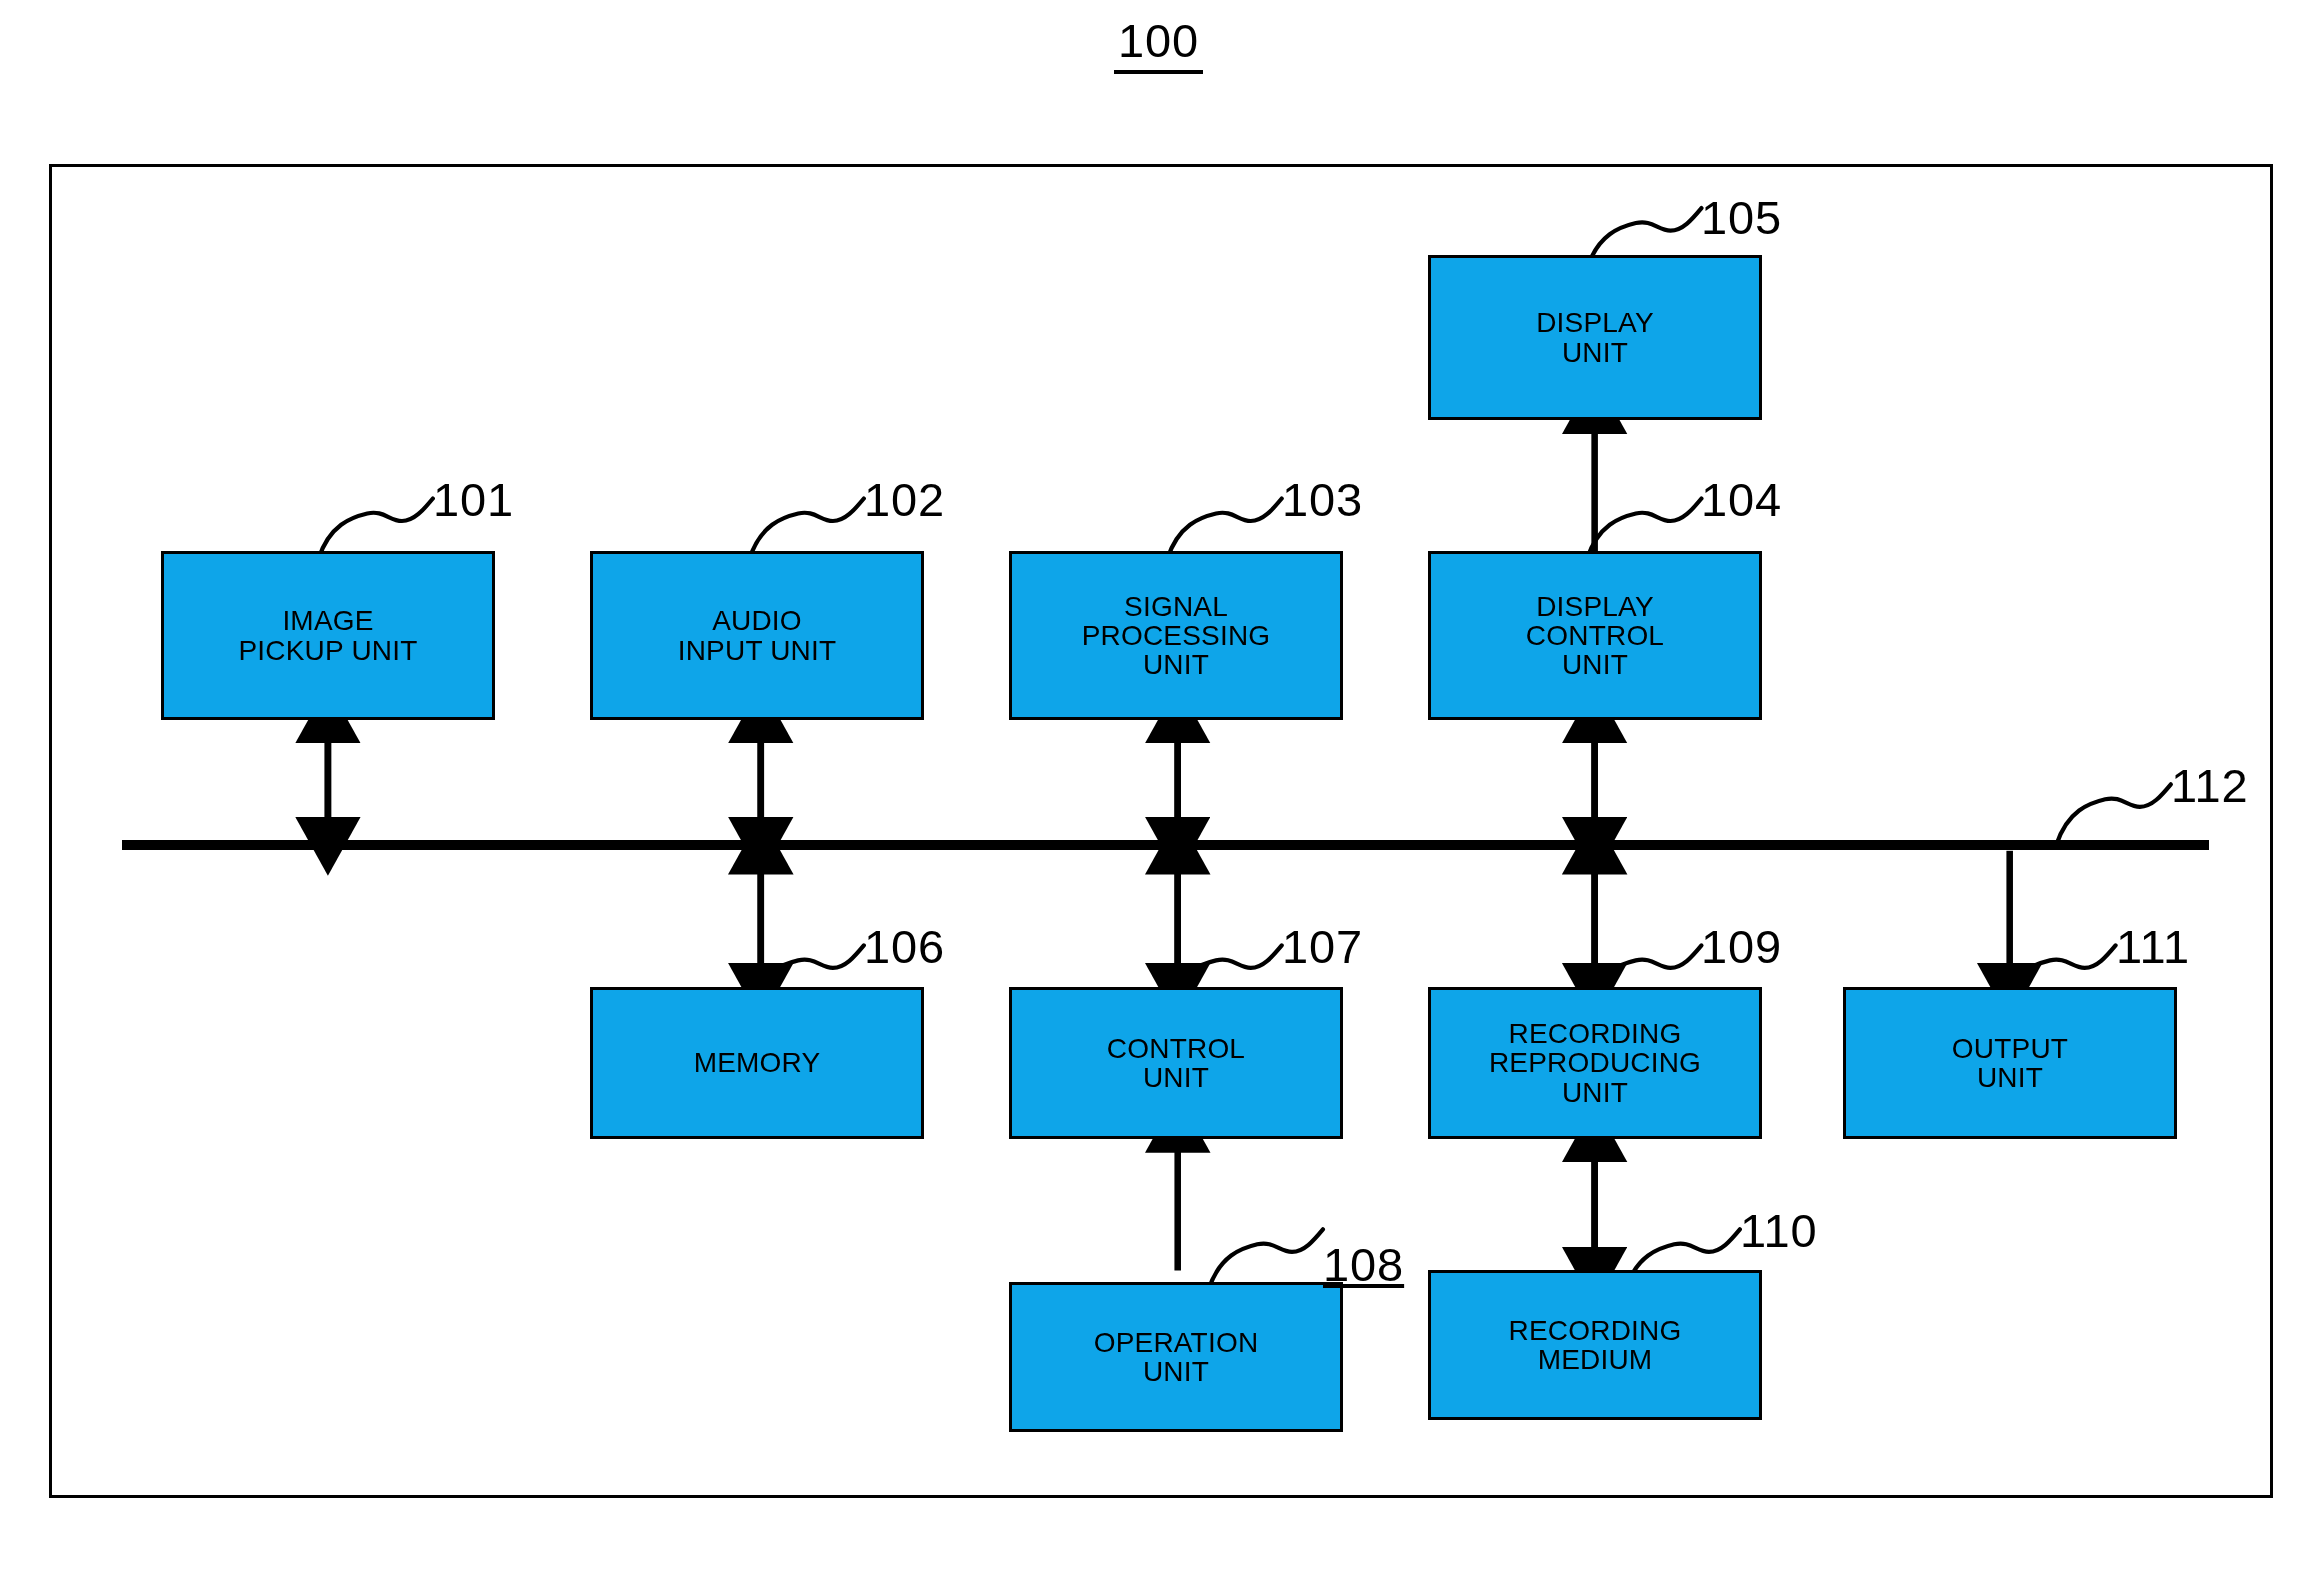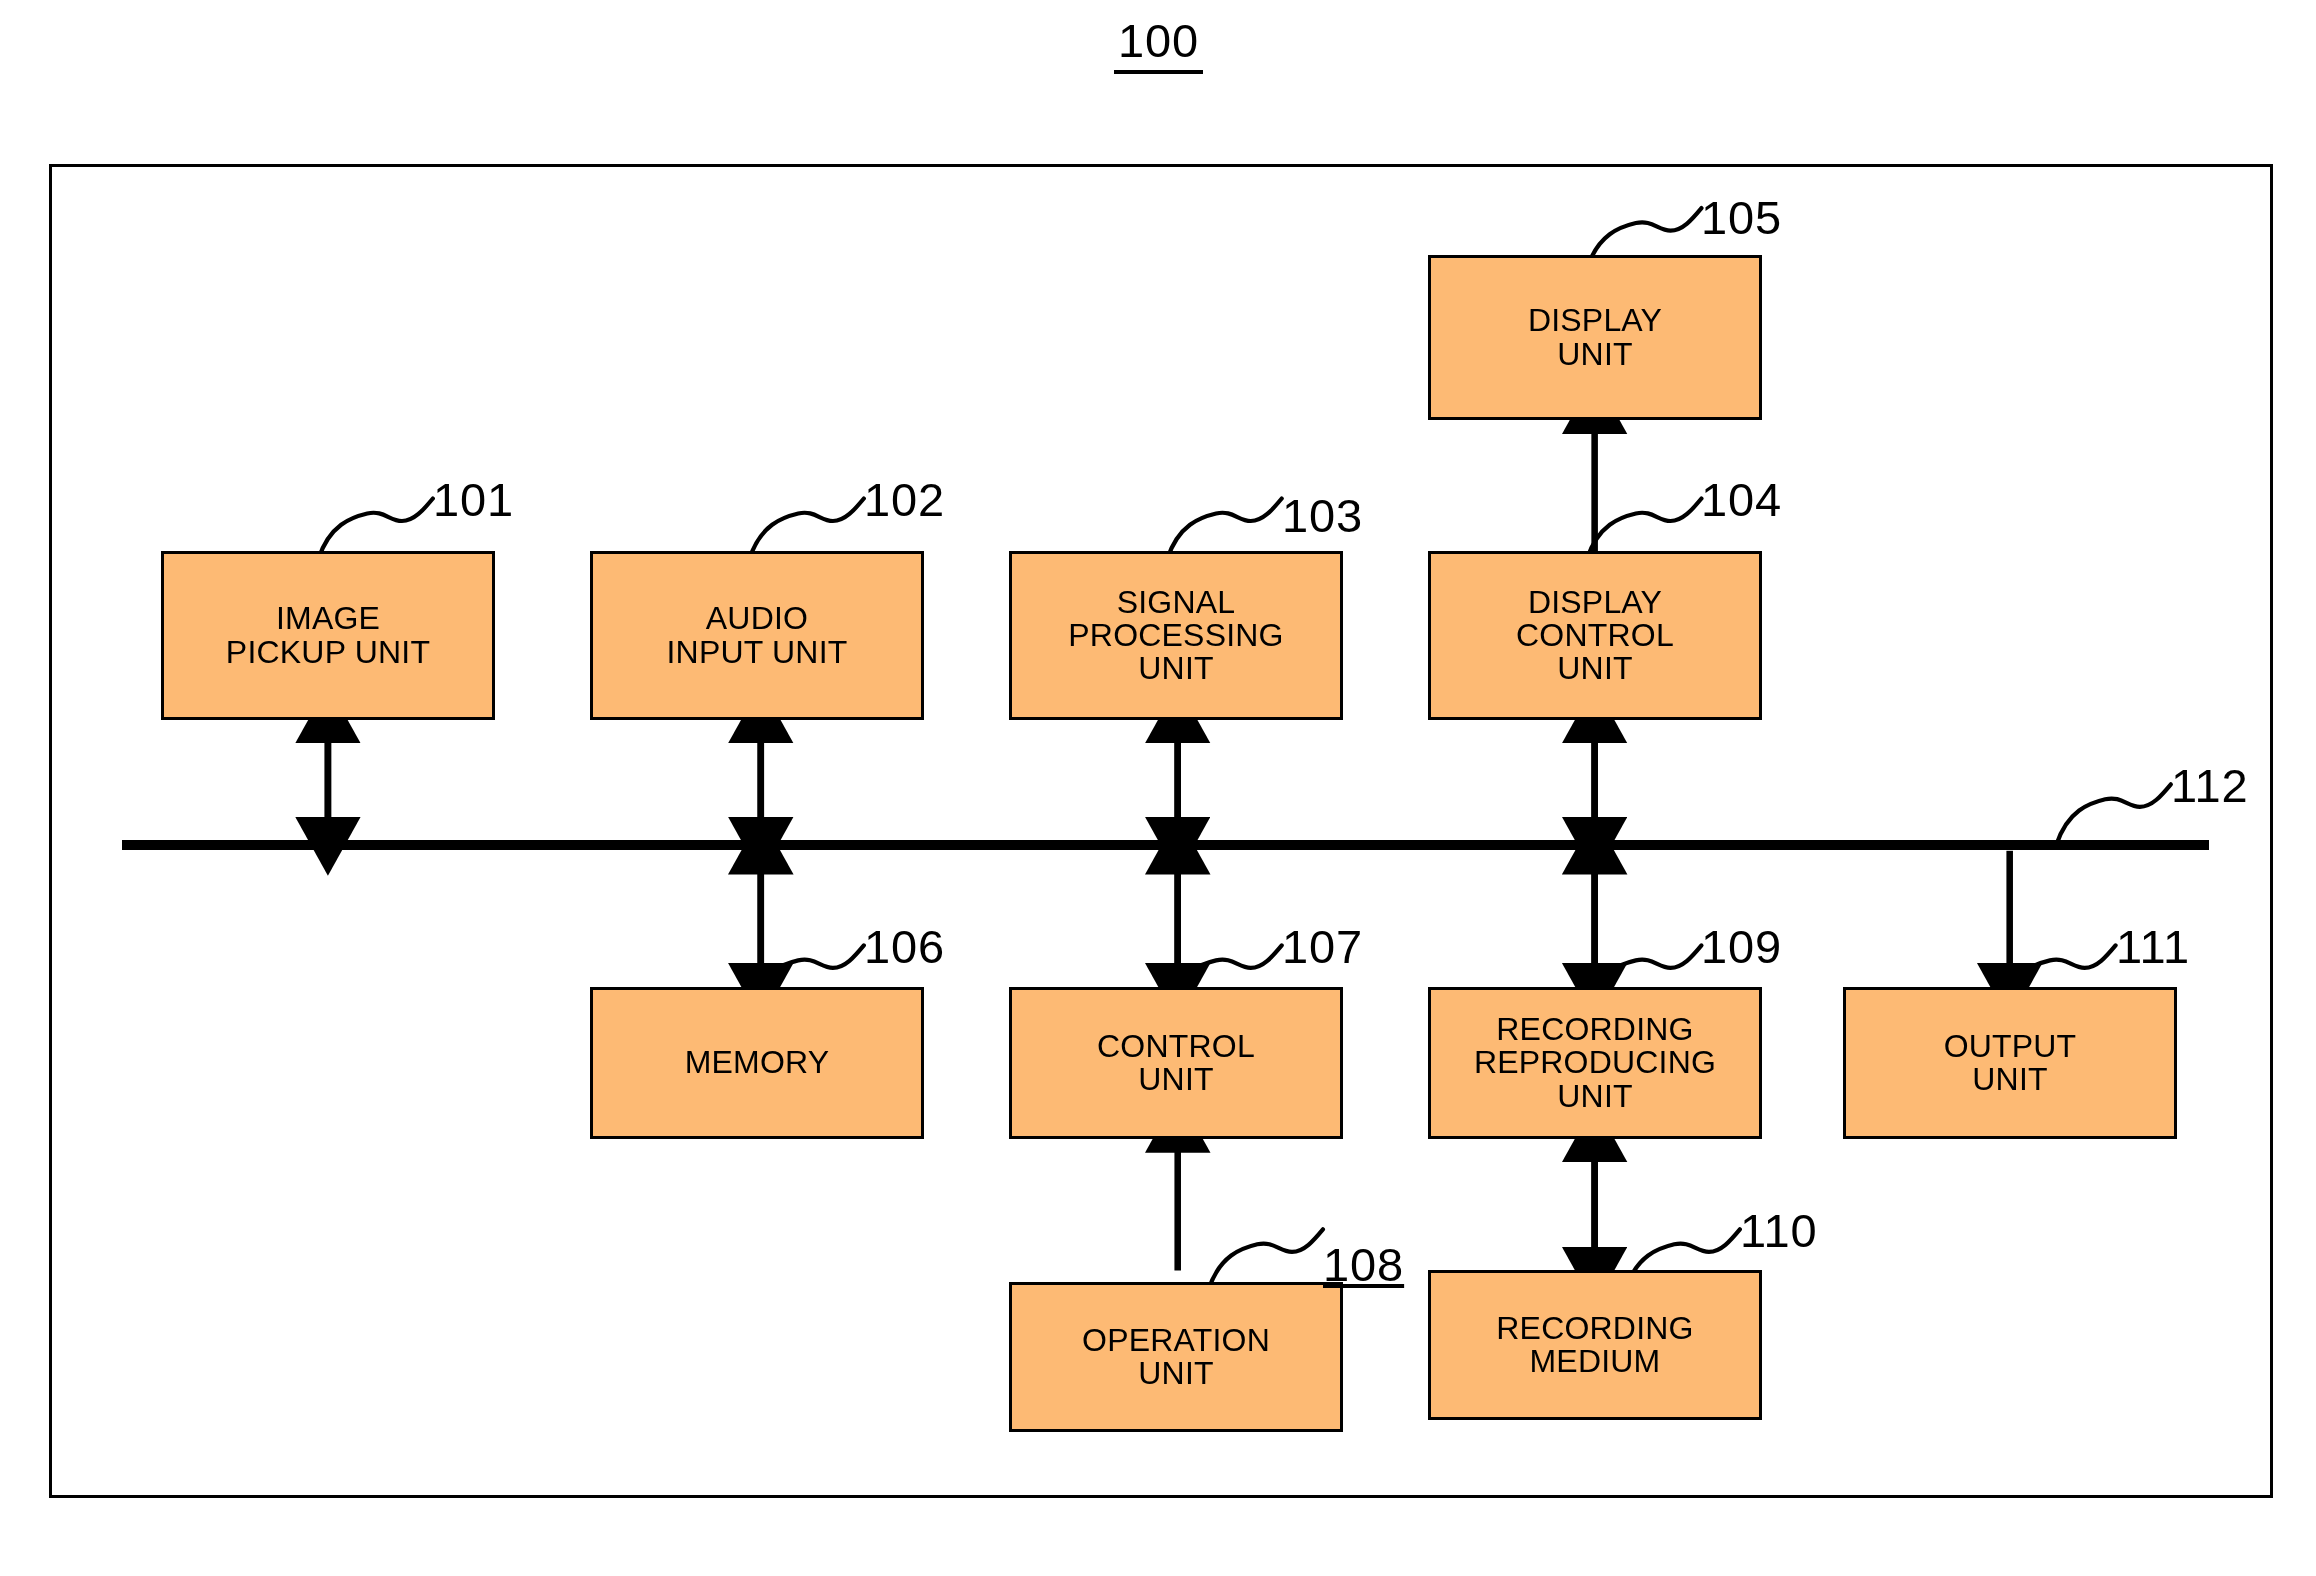--- a/index.html
+++ b/index.html
@@ -48,26 +48,26 @@
     left: 0;
     top: 0;
     width: 2317px;
     height: 1577px;
     pointer-events: none;
   }
   .node {
     position: absolute;
     border: 3.7px solid #000;
     box-sizing: border-box;
-    background: #fdba74;
+    background: #0ea5e9;
     display: flex;
     align-items: center;
     justify-content: flex-start;
     text-align: center;
-    font-size: 32px;
+    font-size: 28px;
     line-height: 1.04;
     letter-spacing: 0.2px;
     white-space: pre;
     overflow: visible;
   }
   .node .node-text {
     display: block;
     width: 100%;
   }
   .ref {
@@ -165,21 +165,21 @@
     <span class="node-text">AUDIO
 INPUT UNIT</span>
   </div>
   <div class="ref" style="left:864px; top:476px;">102</div>
 
   <div class="node" style="left:1009px; top:551px; width:334px; height:169px;">
     <span class="node-text">SIGNAL
 PROCESSING
 UNIT</span>
   </div>
-  <div class="ref" style="left:1282px; top:476px;margin-top:16px;">103</div>
+  <div class="ref" style="left:1282px; top:476px;">103</div>
 
   <div class="node" style="left:1428px; top:551px; width:334px; height:169px;">
     <span class="node-text">DISPLAY
 CONTROL
 UNIT</span>
   </div>
   <div class="ref" style="left:1701px; top:476px;">104</div>
 
   <div class="node" style="left:1428px; top:255px; width:334px; height:165px;">
     <span class="node-text">DISPLAY

